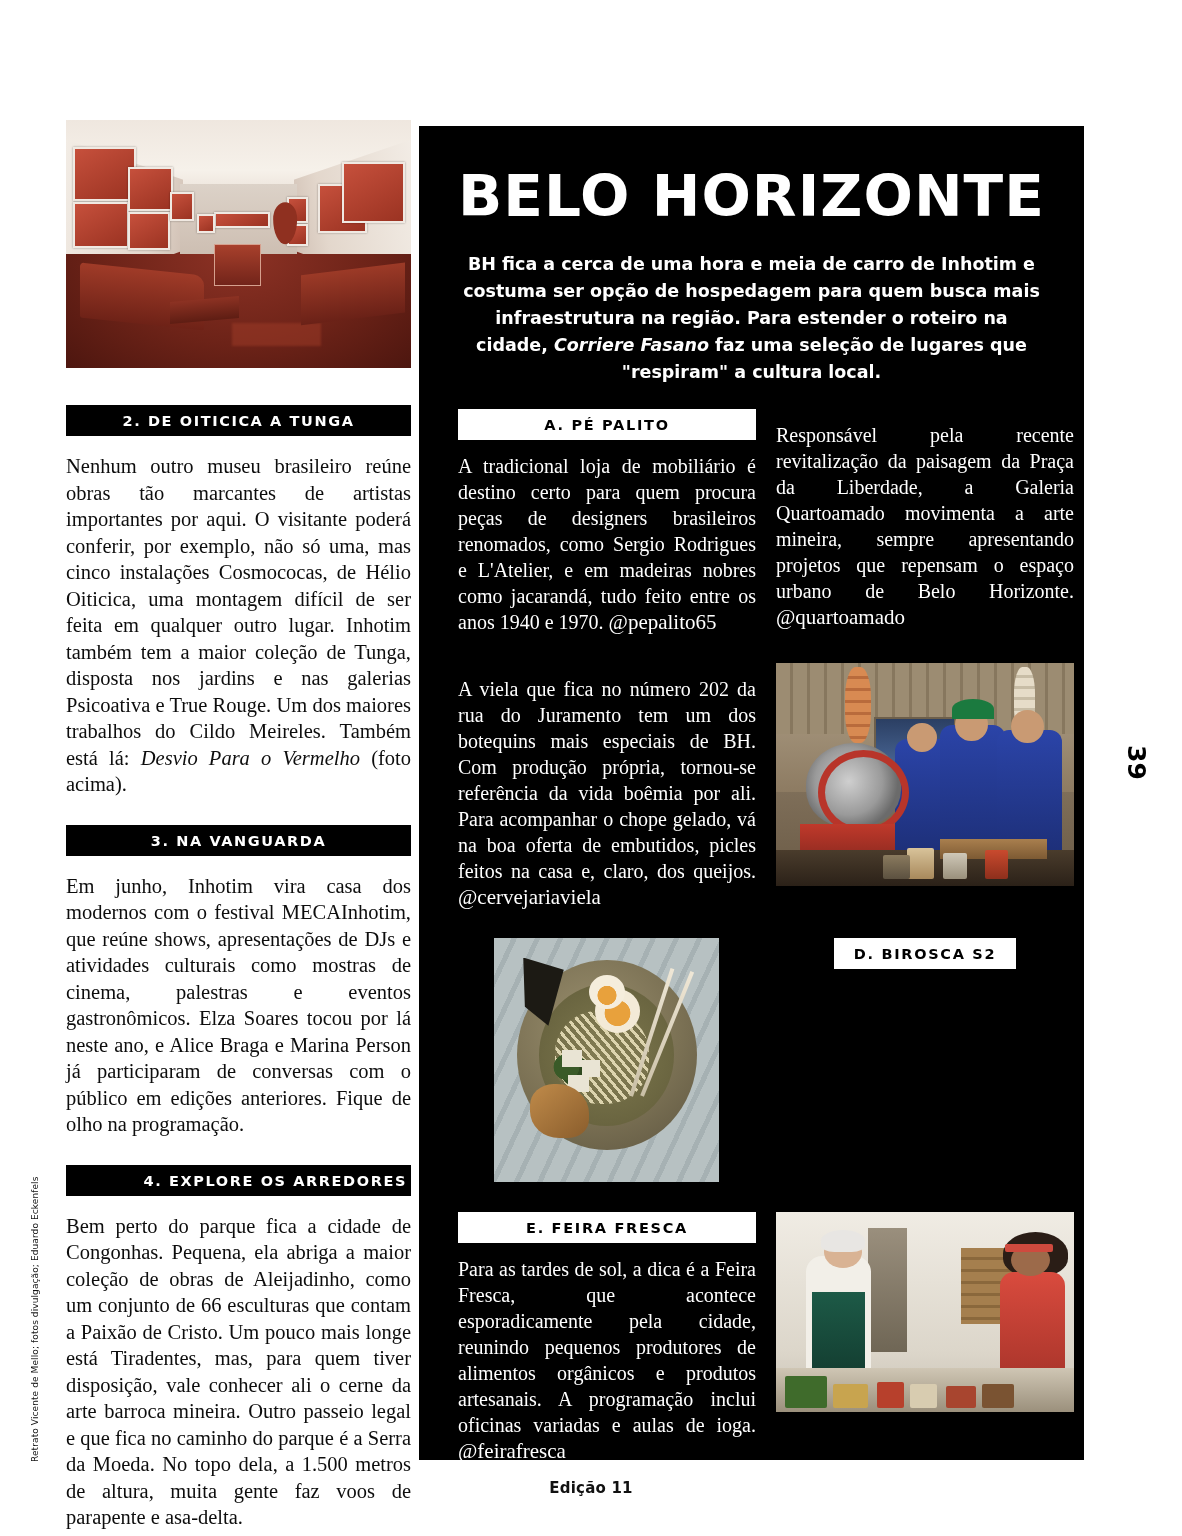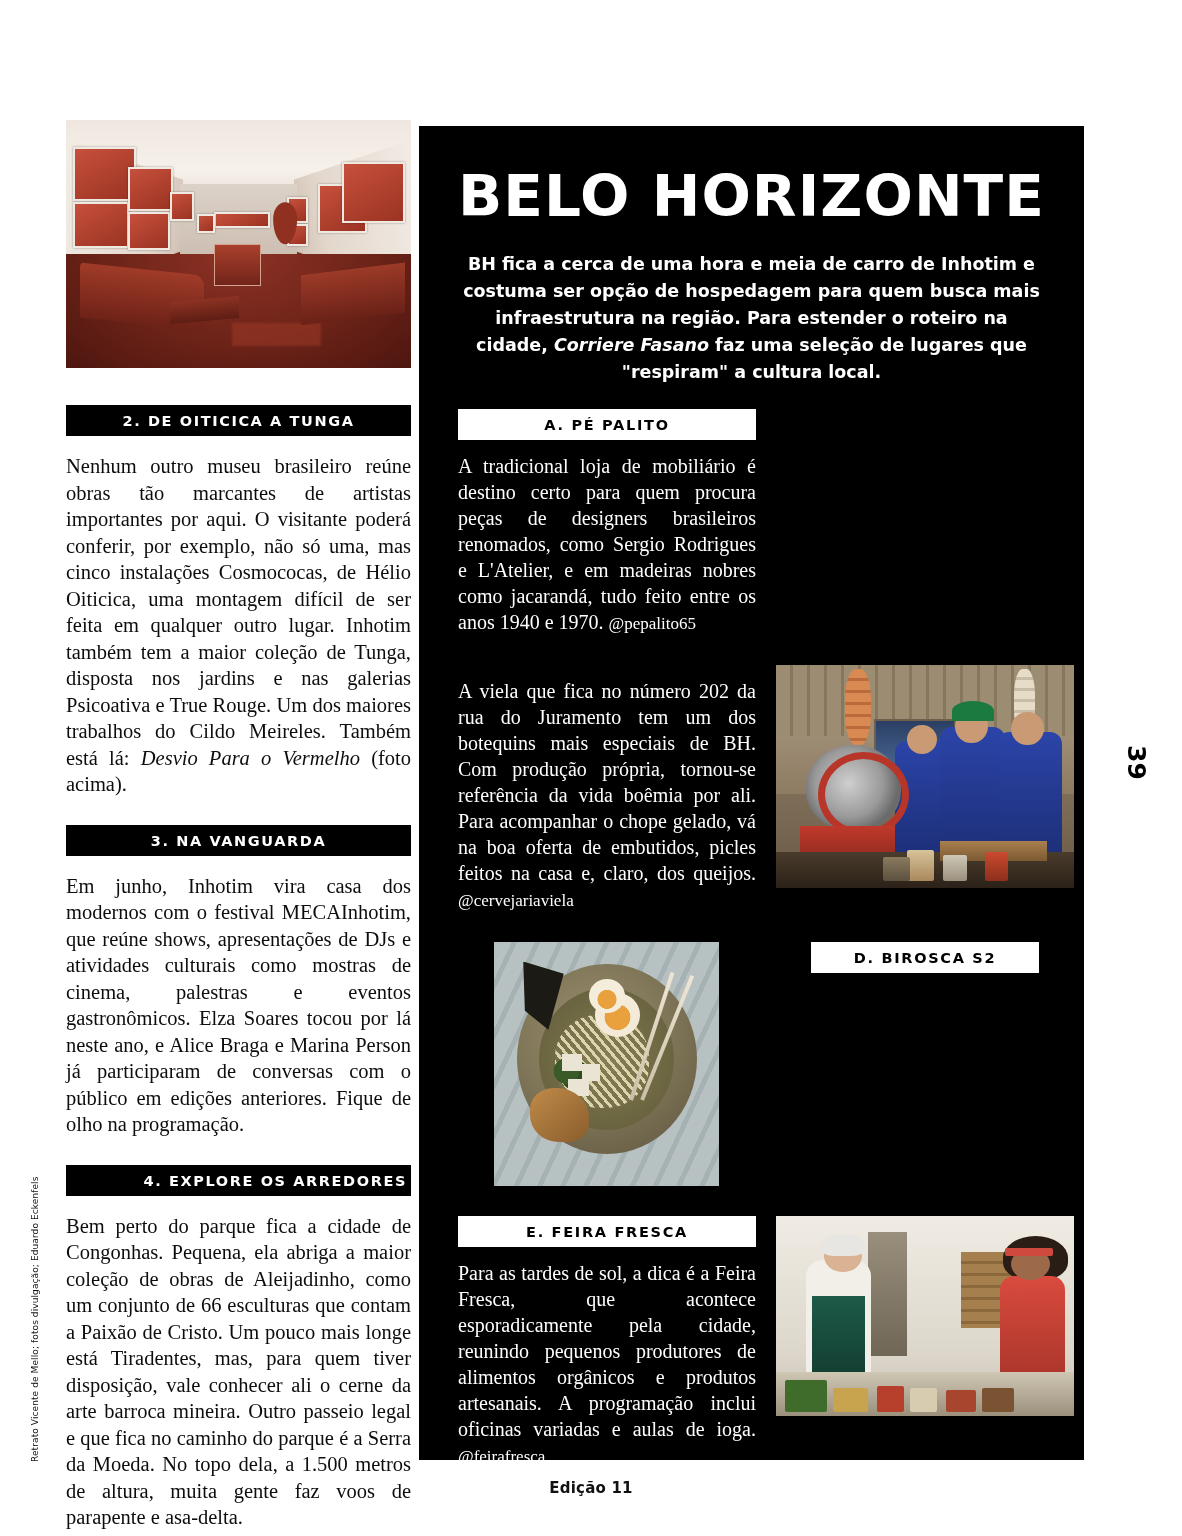--- a/index.html
+++ b/index.html
@@ -197,21 +197,21 @@
     box-sizing: border-box;
   }
   .card-body {
     color: #ffffff;
     font-family: "Liberation Serif", serif;
     font-size: 20px;
     line-height: 26px;
     text-align: justify;
     margin: 13px 0 0 0;
   }
-  .handle { font-size: 17px; }
+  .handle { font-size: 21px; }
 
   
   .photo {
     position: relative;
     overflow: hidden;
     background: #222;
   }
 
   
   #photo-bar { width: 298px; height: 223px; background: linear-gradient(180deg,#9a8a74,#6a5a45); }
@@ -382,20 +382,21 @@
   <div id="panel-intro"><span>BH fica a cerca de uma hora e meia de carro de Inhotim e costuma ser opção de hospedagem para quem busca mais infraestrutura na região. Para estender o roteiro na cidade, </span><em>Corriere Fasano</em><span> faz uma seleção de lugares que "respiram" a cultura local.</span></div>
 
   <div id="panel-grid">
 
     <div class="prow">
       <div class="pcol">
         <div class="card-head">A. PÉ PALITO</div>
         <p class="card-body"><span>A tradicional loja de mobiliário é destino certo para quem procura peças de designers brasileiros renomados, como Sergio Rodrigues e L'Atelier, e em madeiras nobres como jacarandá, tudo feito entre os anos 1940 e 1970. </span><span class="handle">@pepalito65</span></p>
       </div>
       <div class="pcol">
+        <p class="card-body"><span>Responsável pela recente revitalização da paisagem da Praça da Liberdade, a Galeria Quartoamado movimenta a arte mineira, sempre apresentando projetos que repensam o espaço urbano de Belo Horizonte. </span><span class="handle">@quartoamado</span></p>
       </div>
     </div>
 
     <div class="prow" style="margin-top:28px;">
       <div class="pcol">
         <p class="card-body"><span>A viela que fica no número 202 da rua do Juramento tem um dos botequins mais especiais de BH. Com produção própria, tornou-se referência da vida boêmia por ali. Para acompanhar o chope gelado, vá na boa oferta de embutidos, picles feitos na casa e, claro, dos queijos. </span><span class="handle">@cervejariaviela</span></p>
       </div>
       <div class="pcol">
         <div id="photo-bar" class="photo">
           <div class="bar-backwall"></div>
@@ -438,21 +439,21 @@
             <div class="tofu" style="left:33%;top:56%;width:9%;height:7%;"></div>
             <div class="shrimp"></div>
             <div class="egg"></div>
             <div class="egg2"></div>
             <div class="chopstick cs1"></div>
             <div class="chopstick cs2"></div>
           </div>
         </div>
       </div>
       <div class="pcol">
-        <div class="card-head" style="width:228px;margin:0 auto;">D. BIROSCA S2</div>
+        <div class="card-head" style="width:182px;margin:0 auto;">D. BIROSCA S2</div>
       </div>
     </div>
 
     <div class="prow" style="margin-top:30px;">
       <div class="pcol">
         <div class="card-head">E. FEIRA FRESCA</div>
         <p class="card-body"><span>Para as tardes de sol, a dica é a Feira Fresca, que acontece esporadicamente pela cidade, reunindo pequenos produtores de alimentos orgânicos e produtos artesanais. A programação inclui oficinas variadas e aulas de ioga. </span><span class="handle">@feirafresca</span></p>
       </div>
       <div class="pcol">
         <div id="photo-market" class="photo">

